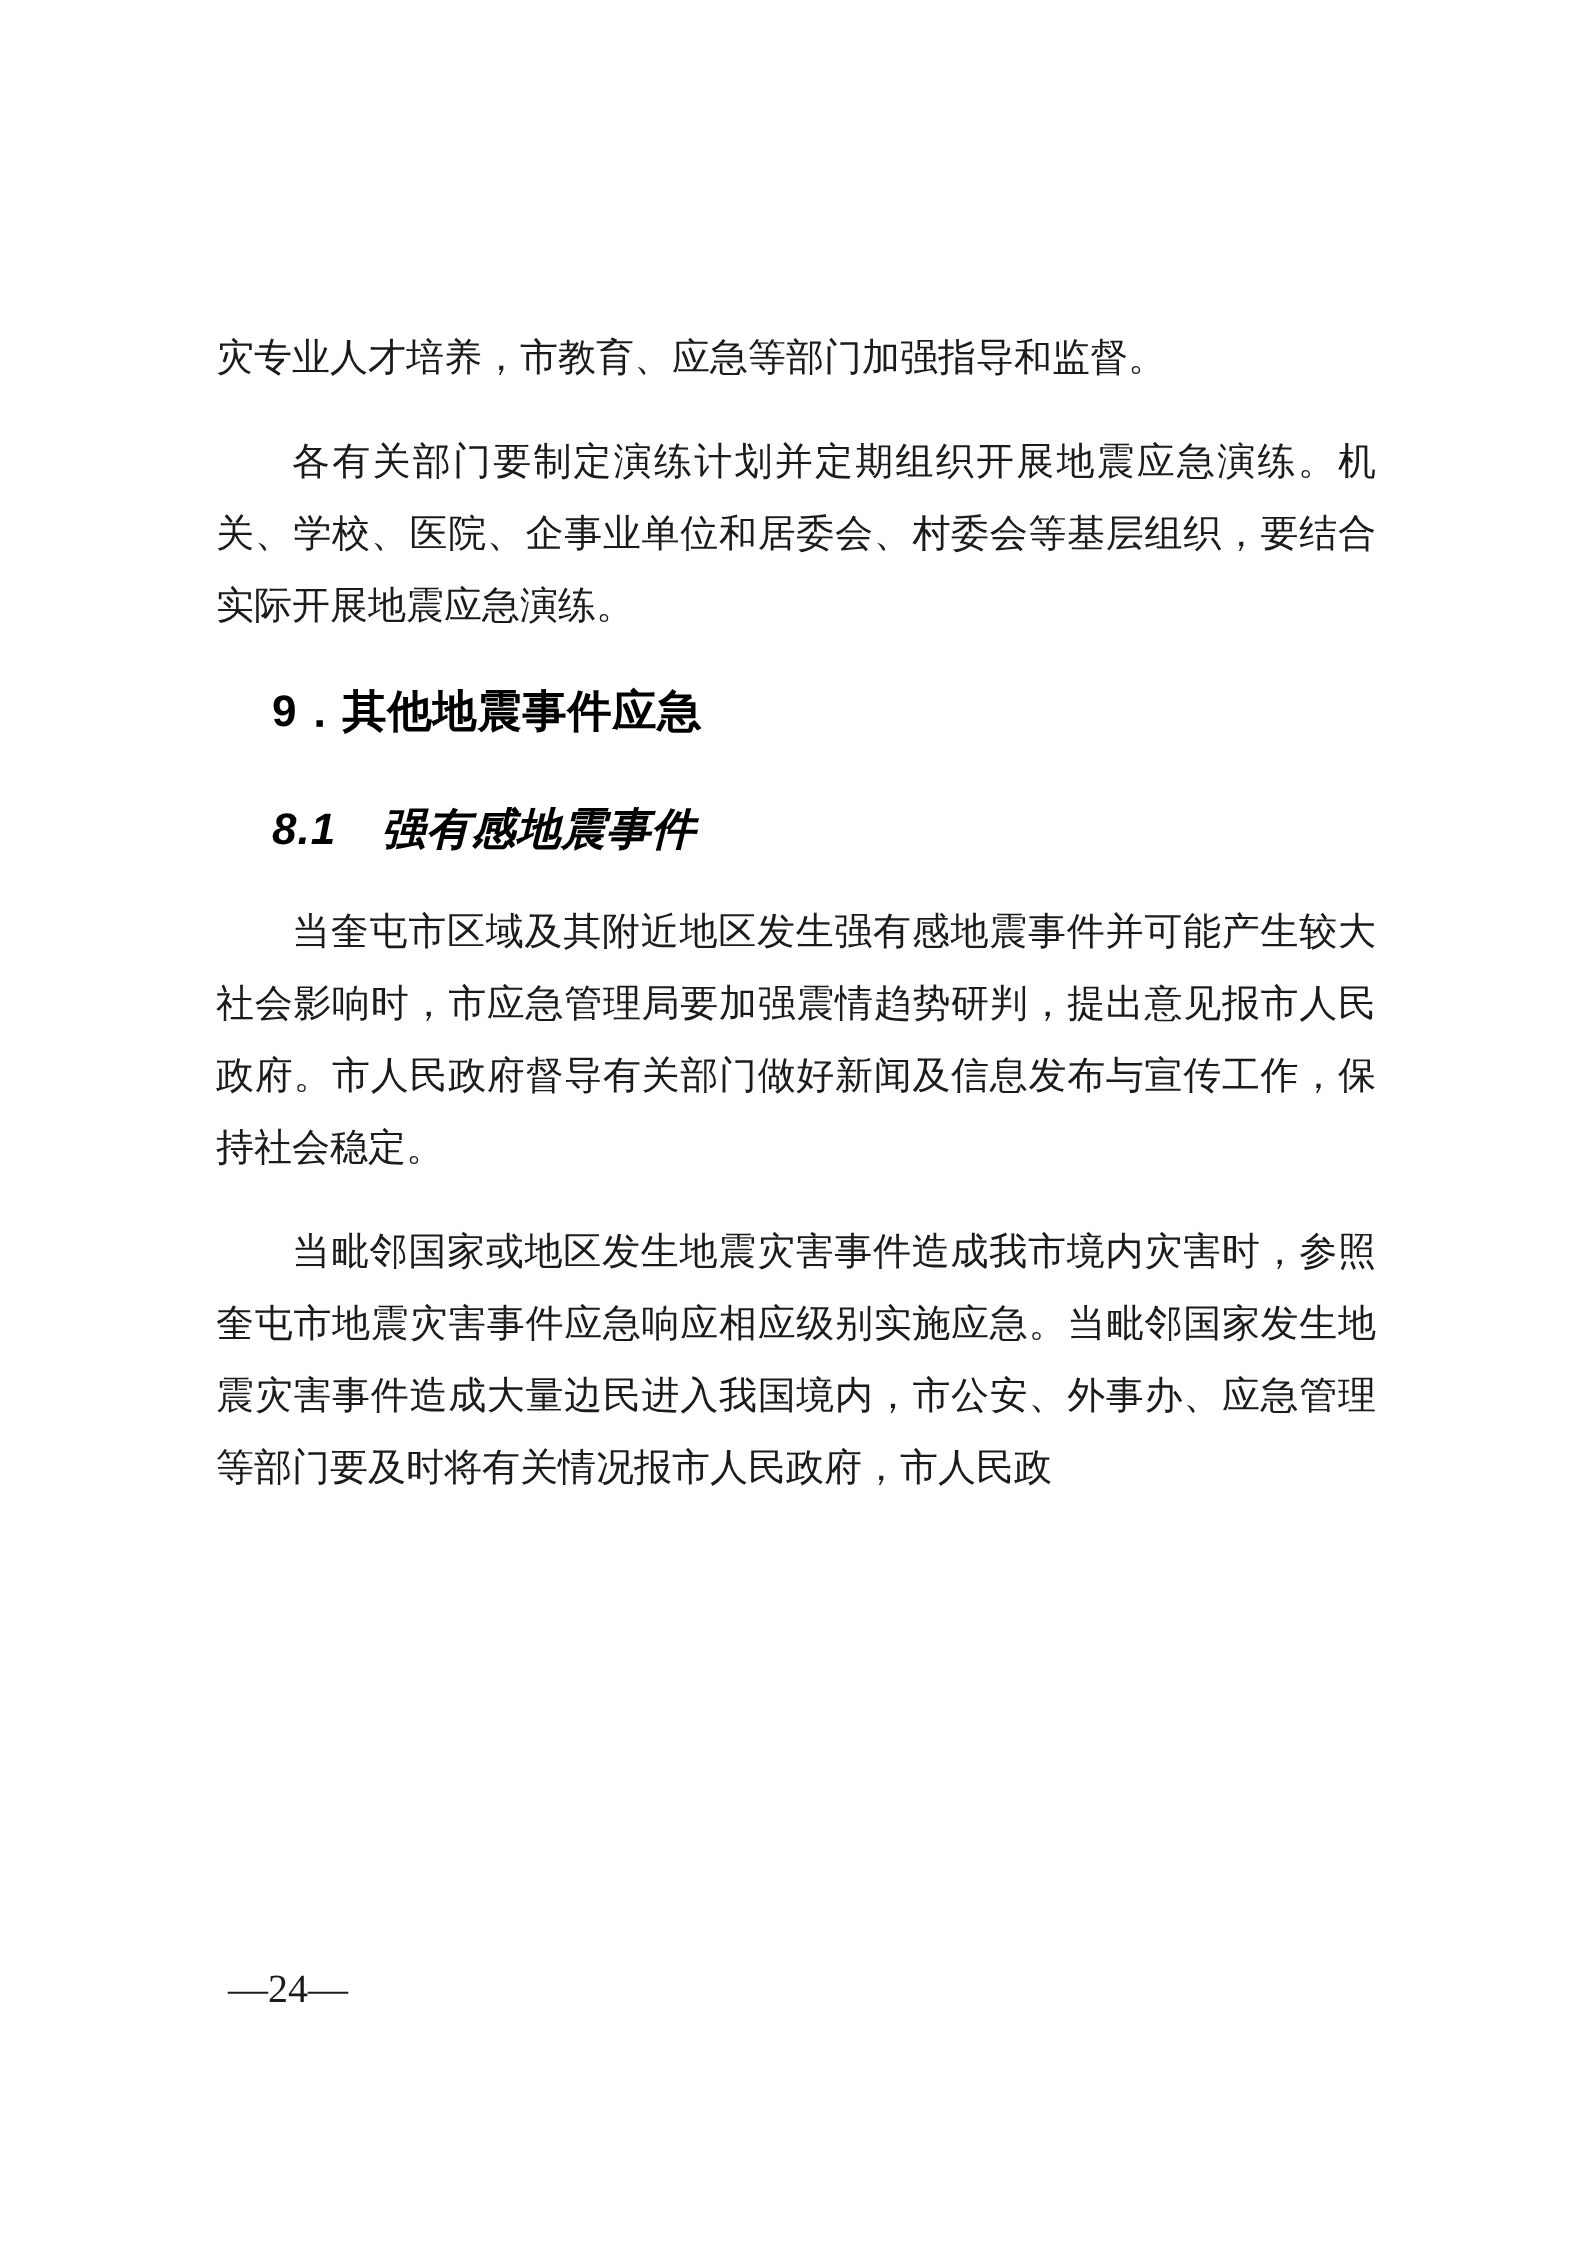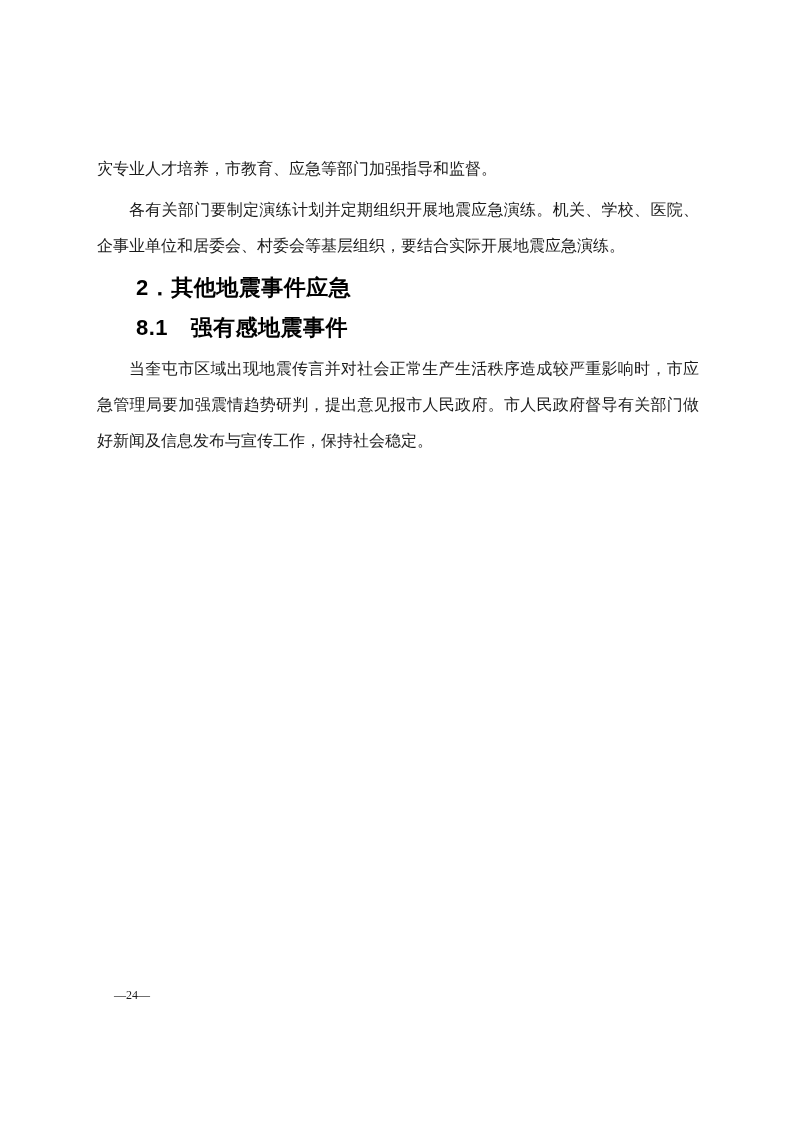--- a/index.html
+++ b/index.html
@@ -16,22 +16,22 @@
     font-family: "Liberation Serif", "DejaVu Serif", serif;
     color: #1b1b1b;
   }
   .content {
     position: absolute;
     left: 92px;
     top: 146px;
     width: 612px;
   }
   .para {
-    margin: 5px;
-    font-size: 16px;
+    margin: 16px;
+    font-size: 19px;
     line-height: 36px;
     text-align: justify;
     text-align-last: left;
     letter-spacing: 0;
     word-break: break-all;
     color: #1b1b1b;
   }
   .para.indent {
     text-indent: 2em;
   }
@@ -39,49 +39,51 @@
     margin: 6px 0 0 0;
     padding-left: 2em;
     font-family: "Liberation Sans", "DejaVu Sans", sans-serif;
     font-weight: bold;
     font-size: 22px;
     line-height: 36px;
     color: #000000;
     letter-spacing: 0.5px;
   }
   .heading.sub {
-    margin-top: 4px;
+    margin-top: 23px;
+    font-style: italic;
   }
   .page-number {
     position: absolute;
     left: 114px;
     top: 983px;
-    font-size: 12px;
+    font-size: 20px;
     line-height: 24px;
     color: #1b1b1b;
     font-family: "Liberation Serif", "DejaVu Serif", serif;
   }
 </style>
 </head>
 <body>
 
 <div class="page">
   <div class="content">
 
     <p class="para">灾专业人才培养，市教育、应急等部门加强指导和监督。</p>
 
 
     <p class="para indent">各有关部门要制定演练计划并定期组织开展地震应急演练。机关、学校、医院、企事业单位和居委会、村委会等基层组织，要结合实际开展地震应急演练。</p>
 
-    <h2 class="heading">2．其他地震事件应急</h2>
+    <h2 class="heading">9．其他地震事件应急</h2>
 
     <h3 class="heading sub">8.1　强有感地震事件</h3>
 
-    <p class="para indent">当奎屯市区域出现地震传言并对社会正常生产生活秩序造成较严重影响时，市应急管理局要加强震情趋势研判，提出意见报市人民政府。市人民政府督导有关部门做好新闻及信息发布与宣传工作，保持社会稳定。</p>
+    <p class="para indent">当奎屯市区域及其附近地区发生强有感地震事件并可能产生较大社会影响时，市应急管理局要加强震情趋势研判，提出意见报市人民政府。市人民政府督导有关部门做好新闻及信息发布与宣传工作，保持社会稳定。</p>
 
 
 
 
+    <p class="para indent">当毗邻国家或地区发生地震灾害事件造成我市境内灾害时，参照奎屯市地震灾害事件应急响应相应级别实施应急。当毗邻国家发生地震灾害事件造成大量边民进入我国境内，市公安、外事办、应急管理等部门要及时将有关情况报市人民政府，市人民政</p>
 
   </div>
 
   <div class="page-number">—24—</div>
 </div>
 
 </body></html>

